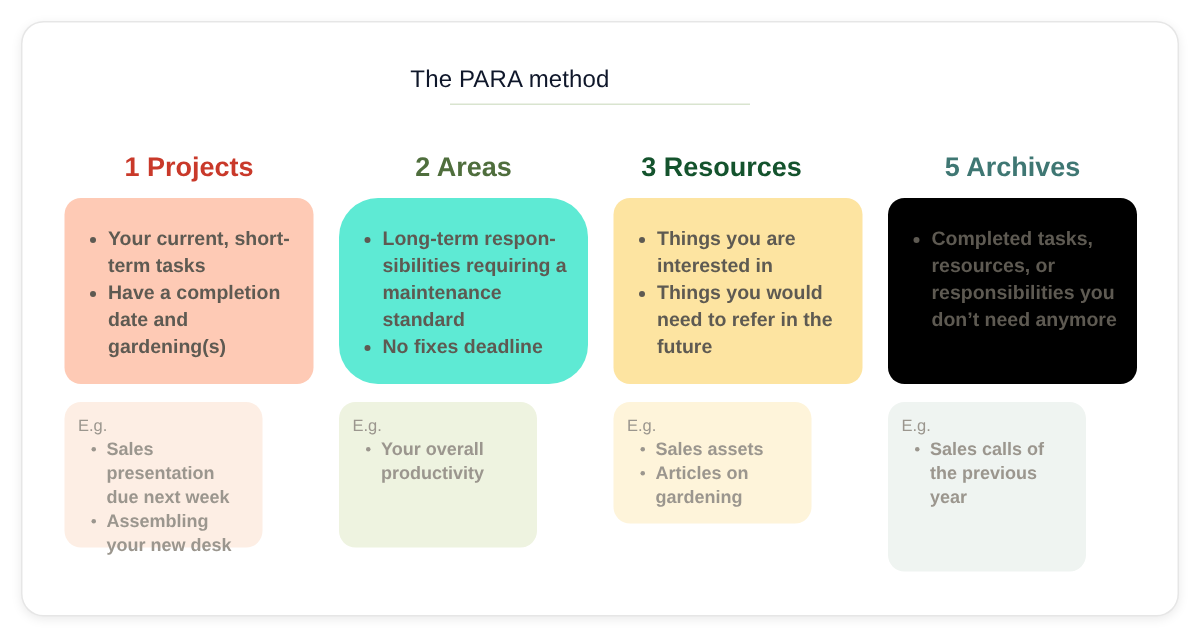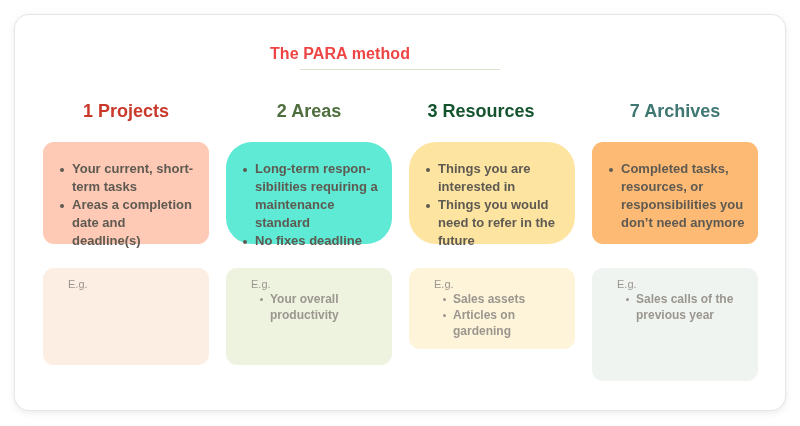--- a/index.html
+++ b/index.html
@@ -8,37 +8,37 @@
       font-family: "Liberation Sans", "DejaVu Sans", sans-serif;
       position: relative; overflow: hidden;
     }
     .frame {
       position: absolute; left: 15px; top: 15px; width: 770px; height: 395px;
       background: #ffffff; border-radius: 14px;
       box-shadow: 0 0 0 1px #e6e6e6, 0 2px 8px rgba(0,0,0,0.10);
     }
     .title {
       position: absolute; left: 0; top: 45px; width: 680px; text-align: center;
-      font-size: 16px; font-weight: bold; color: #ef4444; letter-spacing: 0.1px;
+      font-size: 16px; font-weight: normal; color: #0f172a; letter-spacing: 0.1px;
     }
     .title-rule {
       position: absolute; left: 300px; top: 69px; width: 200px; height: 1px;
       background: #d9e4cf;
     }
     .col-head {
       position: absolute; top: 101px; width: 166px; text-align: center;
       font-size: 18px; font-weight: bold;
     }
     .main-card {
-      position: absolute; top: 142px; width: 166px; height: 102px;
+      position: absolute; top: 132px; width: 166px; height: 124px;
       border-radius: 11px; box-sizing: border-box; padding: 18px 12px 0 16px;
     }
     .ex-card {
-      position: absolute; top: 268px; width: 166px;
-      border-radius: 11px; box-sizing: border-box; padding: 9px 12px 10px 25px;
+      position: absolute; top: 268px; width: 132px;
+      border-radius: 11px; box-sizing: border-box; padding: 9px 12px 10px 9px;
     }
     ul { margin: 0; padding: 0; list-style: none; }
     .main-card li {
       position: relative; padding-left: 13px;
       font-size: 13px; font-weight: bold; line-height: 18px; color: #5e5a52;
     }
     .main-card li::before {
       content: ""; position: absolute; left: 1px; top: 8px;
       width: 4px; height: 4px; border-radius: 50%; background: #5e5a52;
     }
@@ -59,58 +59,62 @@
 <body>
 
 <div class="frame"></div>
 <div class="title">The PARA method</div>
 <div class="title-rule"></div>
 
 <div class="col-head" style="left:43px;color:#c9392a;">1 Projects</div>
 <div class="main-card" style="left:43px;background:#fecab5;">
   <ul>
     <li>Your current, short-term tasks</li>
-    <li>Areas a completion date and deadline(s)</li>
+    <li>Have a completion date and gardening(s)</li>
   </ul>
 </div>
 <div class="ex-card" style="left:43px;background:#fdeee4;height:97px;">
   <div class="eg">E.g.</div>
+  <ul>
+    <li>Sales presentation due next week</li>
+    <li>Assembling your new desk</li>
+  </ul>
 </div>
 
 <div class="col-head" style="left:226px;color:#4f6e3d;">2 Areas</div>
 <div class="main-card" style="left:226px;background:#5eead4;border-radius:26px;">
   <ul>
     <li>Long-term respon-sibilities requiring a maintenance standard</li>
     <li>No fixes deadline</li>
   </ul>
 </div>
 <div class="ex-card" style="left:226px;background:#eef3e0;height:97px;">
   <div class="eg">E.g.</div>
   <ul>
     <li>Your overall productivity</li>
   </ul>
 </div>
 
 <div class="col-head" style="left:398px;color:#14532d;">3 Resources</div>
-<div class="main-card" style="left:409px;background:#fde4a1;border-radius:27px;">
+<div class="main-card" style="left:409px;background:#fde4a1;">
   <ul>
     <li>Things you are interested in</li>
     <li>Things you would need to refer in the future</li>
   </ul>
 </div>
 <div class="ex-card" style="left:409px;background:#fef4da;height:81px;">
   <div class="eg">E.g.</div>
   <ul>
     <li>Sales assets</li>
     <li>Articles on gardening</li>
   </ul>
 </div>
 
-<div class="col-head" style="left:592px;color:#3f7773;">7 Archives</div>
-<div class="main-card" style="left:592px;background:#fdba74;">
+<div class="col-head" style="left:592px;color:#3f7773;">5 Archives</div>
+<div class="main-card" style="left:592px;background:#000000;">
   <ul>
     <li>Completed tasks, resources, or responsibilities you don’t need anymore</li>
   </ul>
 </div>
 <div class="ex-card" style="left:592px;background:#eff4f1;height:113px;">
   <div class="eg">E.g.</div>
   <ul>
     <li>Sales calls of the previous year</li>
   </ul>
 </div>

